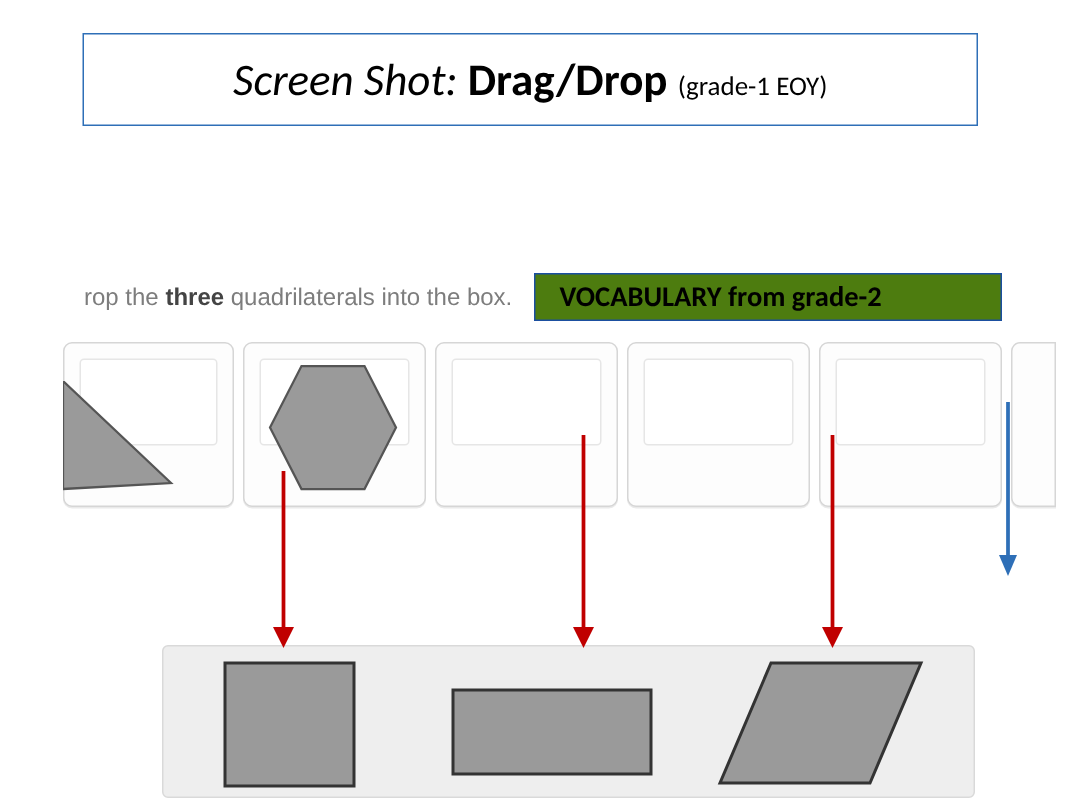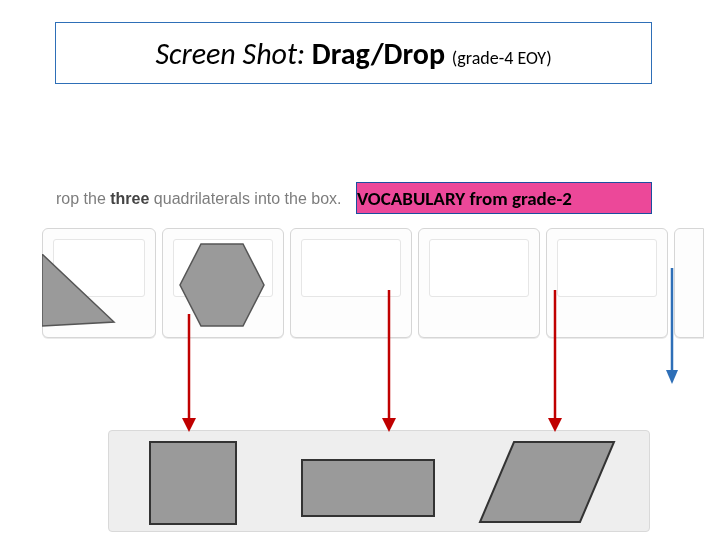--- a/index.html
+++ b/index.html
@@ -4,21 +4,21 @@
 <style>
   html,body{margin:0;padding:0;width:720px;height:540px;background:#fff;font-family:Calibri,Arial,sans-serif;overflow:hidden;}
   .slide{position:relative;width:720px;height:540px;}
   .title-box{position:absolute;left:55px;top:22px;width:595px;height:60px;border:1px solid #2e6fb7;background:#fff;display:flex;align-items:center;justify-content:center;}
   .title-text{font-size:30px;color:#000;}
   .title-text .pre{font-weight:400;font-style:italic;}
   .title-text .bold{font-weight:700;}
   .title-text .paren{font-size:18px;font-weight:400;}
   .prompt{position:absolute;left:56px;top:190px;font-size:16px;color:#7d7d7d;font-family:Arial,Helvetica,sans-serif;}
   .prompt .strong{font-weight:700;color:#444;}
-  .vocab-box{position:absolute;left:356px;top:182px;width:294px;height:30px;border:1px solid #1b4fa0;background:#ec4899;display:flex;align-items:center;padding-left:0;}
+  .vocab-box{position:absolute;left:356px;top:182px;width:294px;height:30px;border:1px solid #1b4fa0;background:#4d7c0f;display:flex;align-items:center;padding-left:16px;}
   .vocab-text{font-size:19px;font-weight:700;color:#000;}
   .tile-row{position:absolute;left:42px;top:228px;width:650px;height:118px;}
   .tile{position:absolute;top:0;width:120px;height:108px;border:1px solid #d6d6d6;border-radius:6px;background:#fdfdfd;box-shadow:0 1px 0 #eaeaea;}
   .tile-inner{position:absolute;left:10px;top:10px;right:10px;bottom:40px;border:1px solid #e6e6e6;border-radius:3px;background:#fff;}
   .tile.t1{left:0;width:112px;}
   .tile.t2{left:120px;}
   .tile.t3{left:248px;}
   .tile.t4{left:376px;}
   .tile.t5{left:504px;}
   .tile.t6{left:632px;width:28px;border-top-right-radius:0;border-bottom-right-radius:0;}
@@ -27,21 +27,21 @@
   .shape svg{display:block;}
   .arrow{position:absolute;}
   .arrow svg{display:block;}
 </style>
 </head>
 <body>
 <div class="slide">
 
 <div class="title-box">
   <div class="title-text">
-    <span class="pre">Screen Shot: </span><span class="bold">Drag/Drop </span><span class="paren">(grade-4 EOY)</span>
+    <span class="pre">Screen Shot: </span><span class="bold">Drag/Drop </span><span class="paren">(grade-1 EOY)</span>
   </div>
 </div>
 
 <div class="prompt">
   <span>rop the </span><span class="strong">three</span><span> quadrilaterals into the box.</span>
 </div>
 
 <div class="vocab-box">
   <span class="vocab-text">VOCABULARY from grade-2</span>
 </div>

